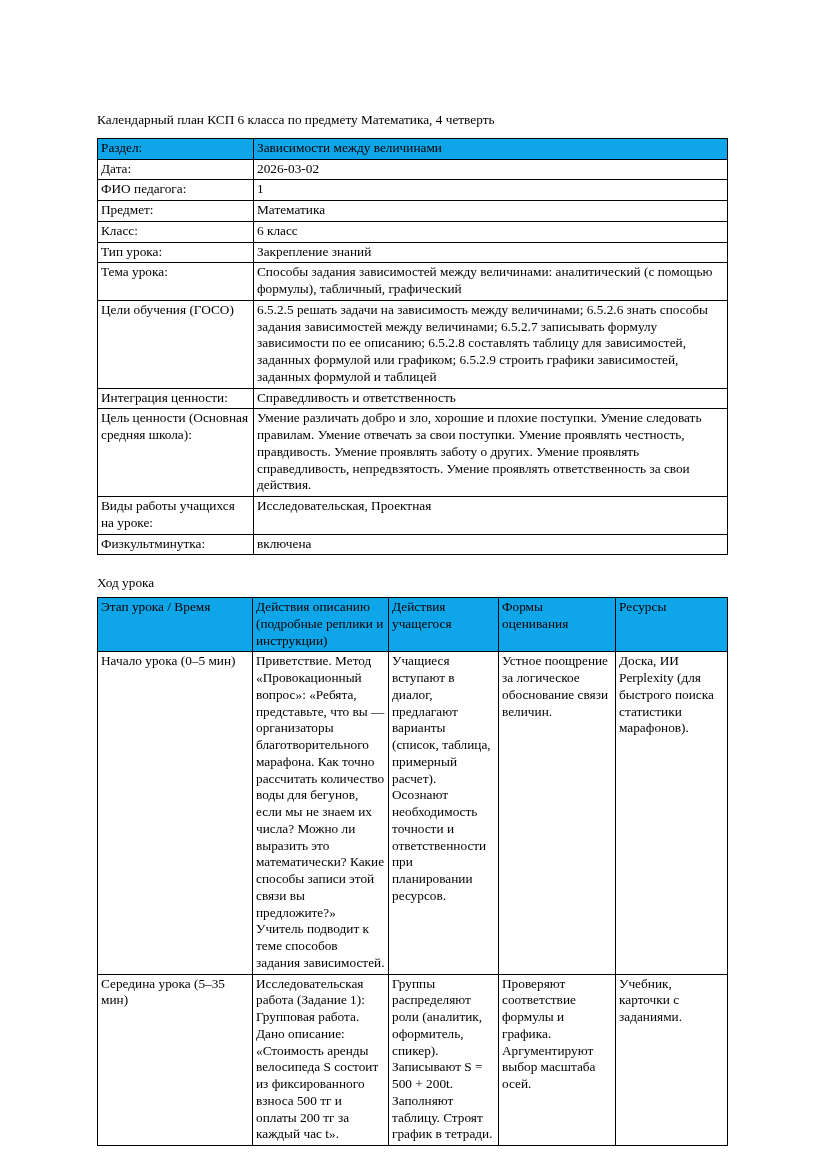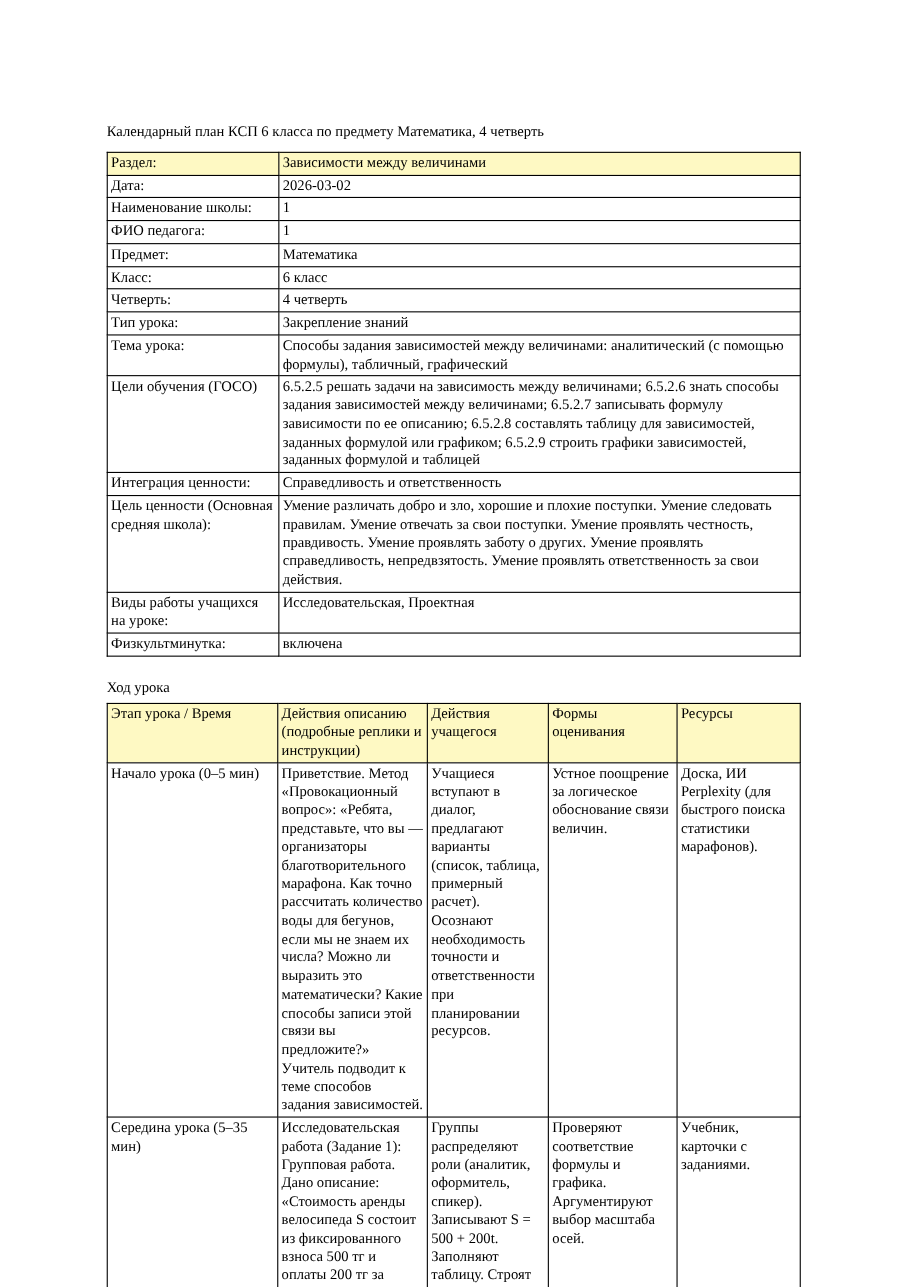--- a/index.html
+++ b/index.html
@@ -31,21 +31,21 @@
     font-size: inherit;
   }
   td {
     border: 1px solid #000000;
     padding: 1px 3px 2px 3px;
     vertical-align: top;
     font-weight: normal;
     text-align: left;
     word-wrap: break-word;
   }
-  tr.shaded td { background: #fef9c3; }
+  tr.shaded td { background: #0ea5e9; }
   .section-title {
     margin: 20px 0 5px 0;
   }
   .info-table col.ic1 { width: 156px; }
   .info-table col.ic2 { width: 474px; }
   .lesson-table col.lc1 { width: 155px; }
   .lesson-table col.lc2 { width: 136px; }
   .lesson-table col.lc3 { width: 110px; }
   .lesson-table col.lc4 { width: 117px; }
   .lesson-table col.lc5 { width: 112px; }
@@ -65,38 +65,30 @@
     <tbody>
         <tr class="shaded">
     <td>Раздел:</td>
     <td>Зависимости между величинами</td>
   </tr>
         <tr>
     <td>Дата:</td>
     <td>2026-03-02</td>
   </tr>
         <tr>
-    <td>Наименование школы:</td>
-    <td>1</td>
-  </tr>
-        <tr>
     <td>ФИО педагога:</td>
     <td>1</td>
   </tr>
         <tr>
     <td>Предмет:</td>
     <td>Математика</td>
   </tr>
         <tr>
     <td>Класс:</td>
     <td>6 класс</td>
-  </tr>
-        <tr>
-    <td>Четверть:</td>
-    <td>4 четверть</td>
   </tr>
         <tr>
     <td>Тип урока:</td>
     <td>Закрепление знаний</td>
   </tr>
         <tr>
     <td>Тема урока:</td>
     <td>Способы задания зависимостей между величинами: аналитический (с помощью формулы), табличный, графический</td>
   </tr>
         <tr>

